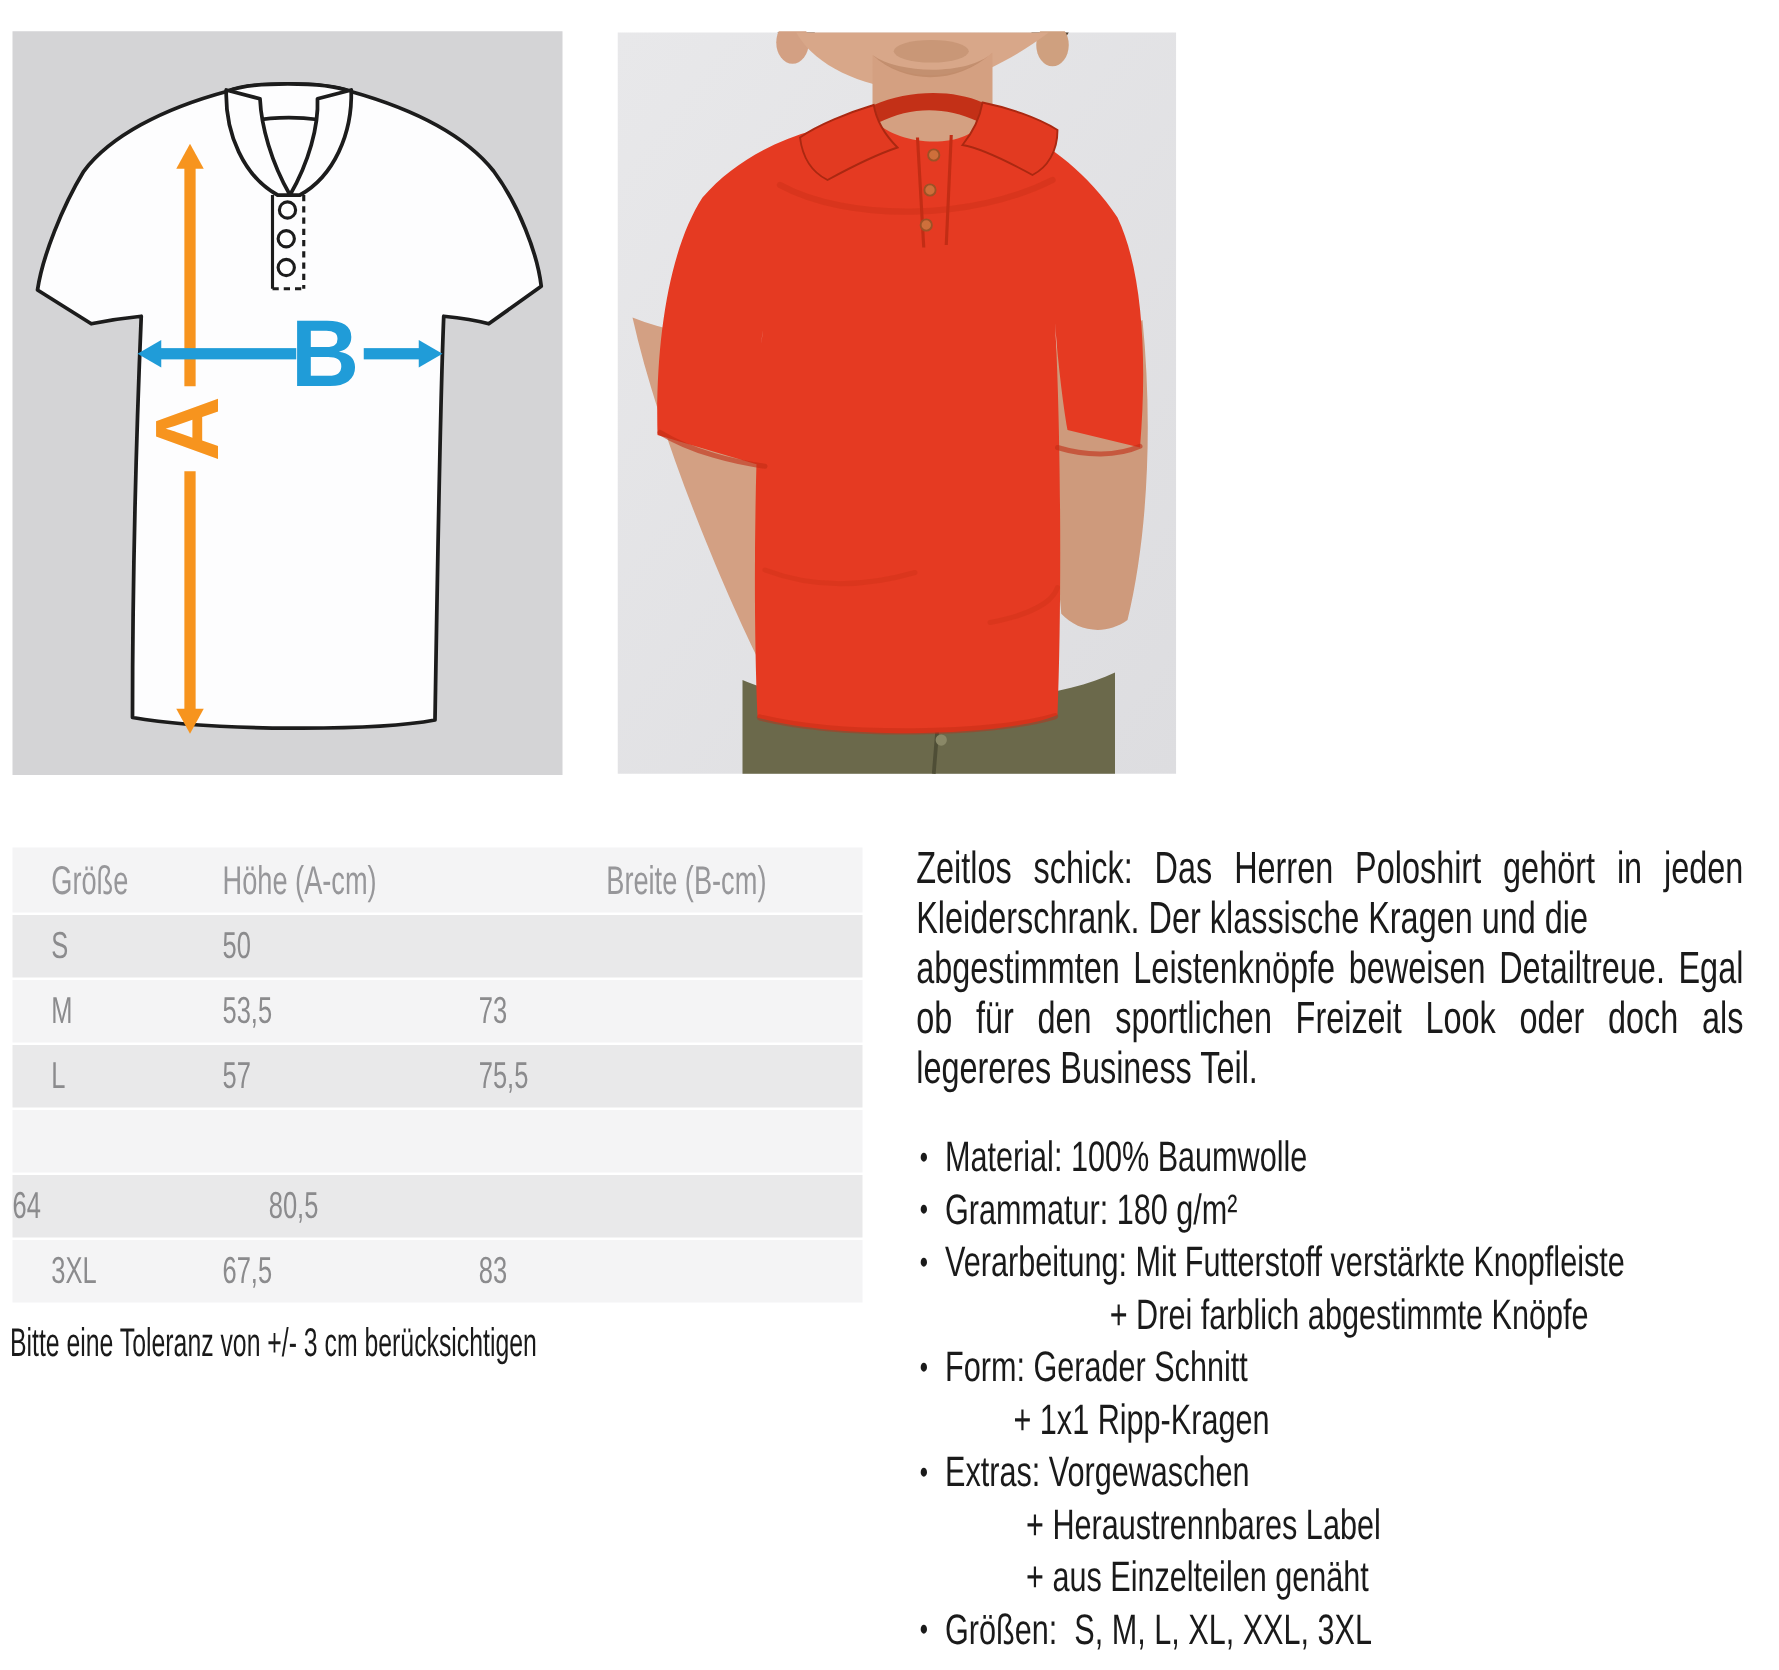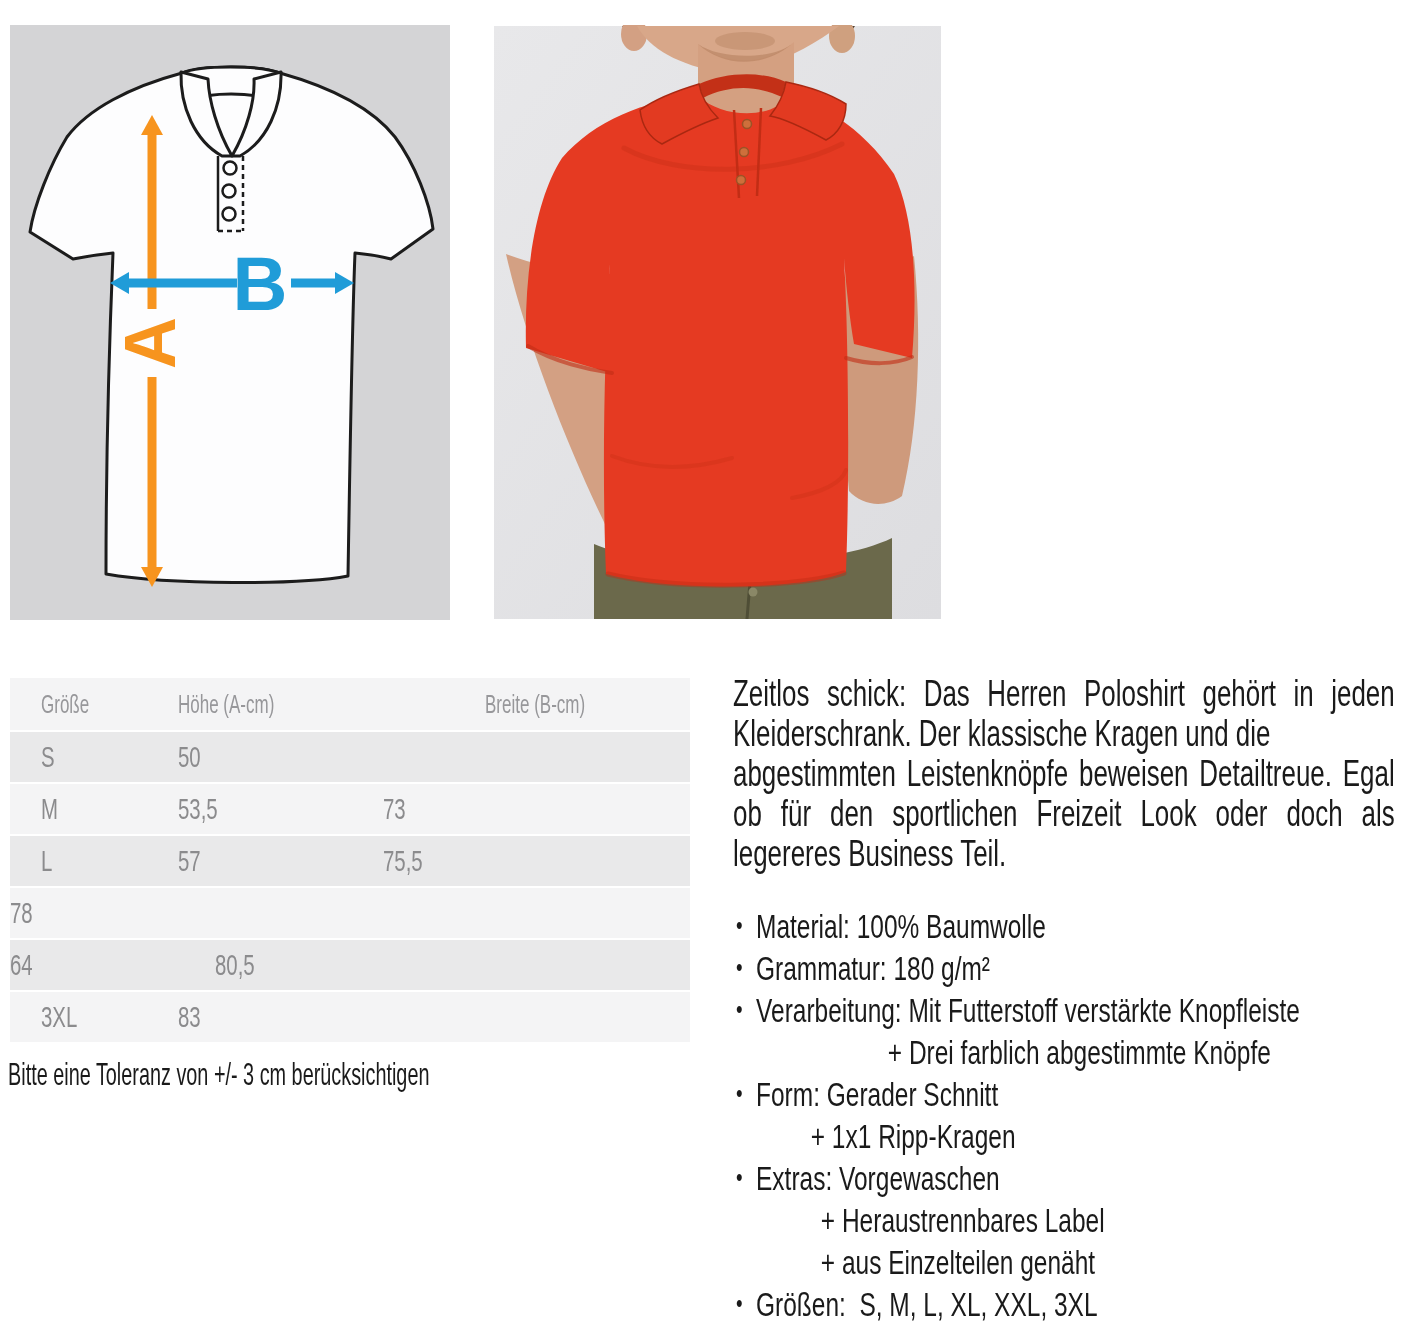--- a/index.html
+++ b/index.html
@@ -17,21 +17,21 @@
   .trow { display:flex; margin-bottom:2px; }
   .trow.head  { height:52px; line-height:52px; background:#f4f4f5; }
   .trow.data  { height:50px; line-height:50px; }
   .trow.odd   { background:#e9e9ea; }
   .trow.even  { background:#f4f4f5; }
   .tcell { overflow:visible; white-space:nowrap; }
   .tcell.c1 { width:168px; padding-left:31px; }
   .tcell.c2 { width:205px; }
   .tcell.c3 { width:307px; }
   .tcell > span { display:inline-block; transform:scaleX(0.68); transform-origin:left center; }
-  .trow.head .tcell { font-size:25px; color:#97979a; }
+  .trow.head .tcell { font-size:32px; color:#97979a; }
   .trow.data .tcell { font-size:30px; color:#8b8b8d; }
 
   .tolerance { position:absolute; left:8px; top:1052px; width:700px; font-size:32px; line-height:44px; color:#1a1a1a; white-space:nowrap; transform:scaleX(0.62); transform-origin:left top; }
 
   
   .description { position:absolute; left:733px; top:674px; width:662px; }
   .desc-inner { width:919px; transform:scaleX(0.72); transform-origin:left top; }
   .desc-inner p { font-size:36px; line-height:40px; text-align:justify; color:#1a1a1a; }
   .spec-list { list-style:none; margin-top:31px; }
   .spec-list li { position:relative; font-size:34px; line-height:42px; padding-left:32px; color:#1a1a1a; }
@@ -194,28 +194,28 @@
       <div class="tcell c1"><span>M</span></div>
       <div class="tcell c2"><span>53,5</span></div>
       <div class="tcell c3"><span>73</span></div>
     </div>
     <div class="trow data odd">
       <div class="tcell c1"><span>L</span></div>
       <div class="tcell c2"><span>57</span></div>
       <div class="tcell c3"><span>75,5</span></div>
     </div>
     <div class="trow data even">
-      <div class="tcell c3"><span>78</span></div>
     </div>
     <div class="trow data odd">
       <div class="tcell c2"><span>64</span></div>
       <div class="tcell c3"><span>80,5</span></div>
     </div>
     <div class="trow data even">
       <div class="tcell c1"><span>3XL</span></div>
+      <div class="tcell c2"><span>67,5</span></div>
       <div class="tcell c3"><span>83</span></div>
     </div>
   </section>
 
   <p class="tolerance">Bitte eine Toleranz von +/- 3 cm berücksichtigen</p>
 
   <section class="description">
     <div class="desc-inner">
       <p><span>Zeitlos schick: Das Herren Poloshirt gehört in jeden Kleiderschrank. Der klassische Kragen und die</span></p>
       <p><span>abgestimmten Leistenknöpfe beweisen Detailtreue. Egal ob für den sportlichen Freizeit Look oder doch als legereres Business Teil.</span></p>

